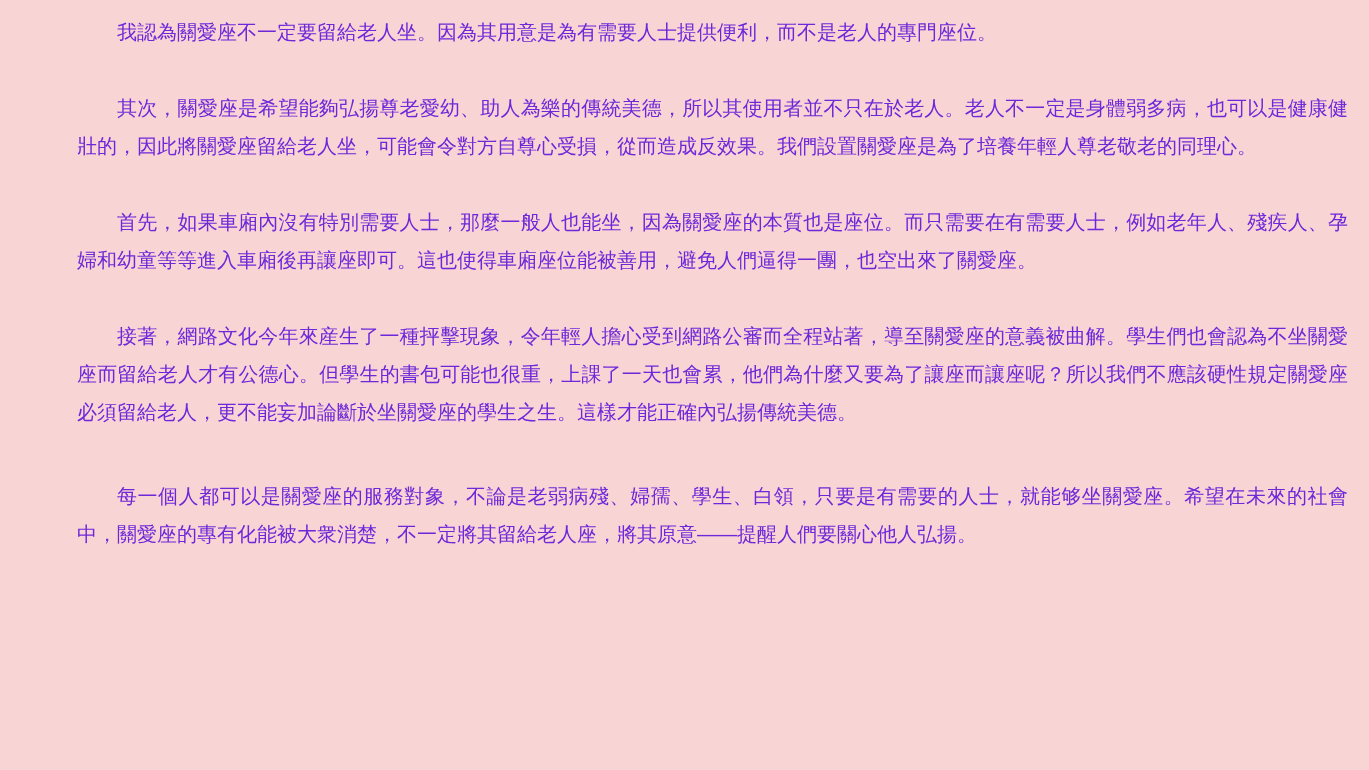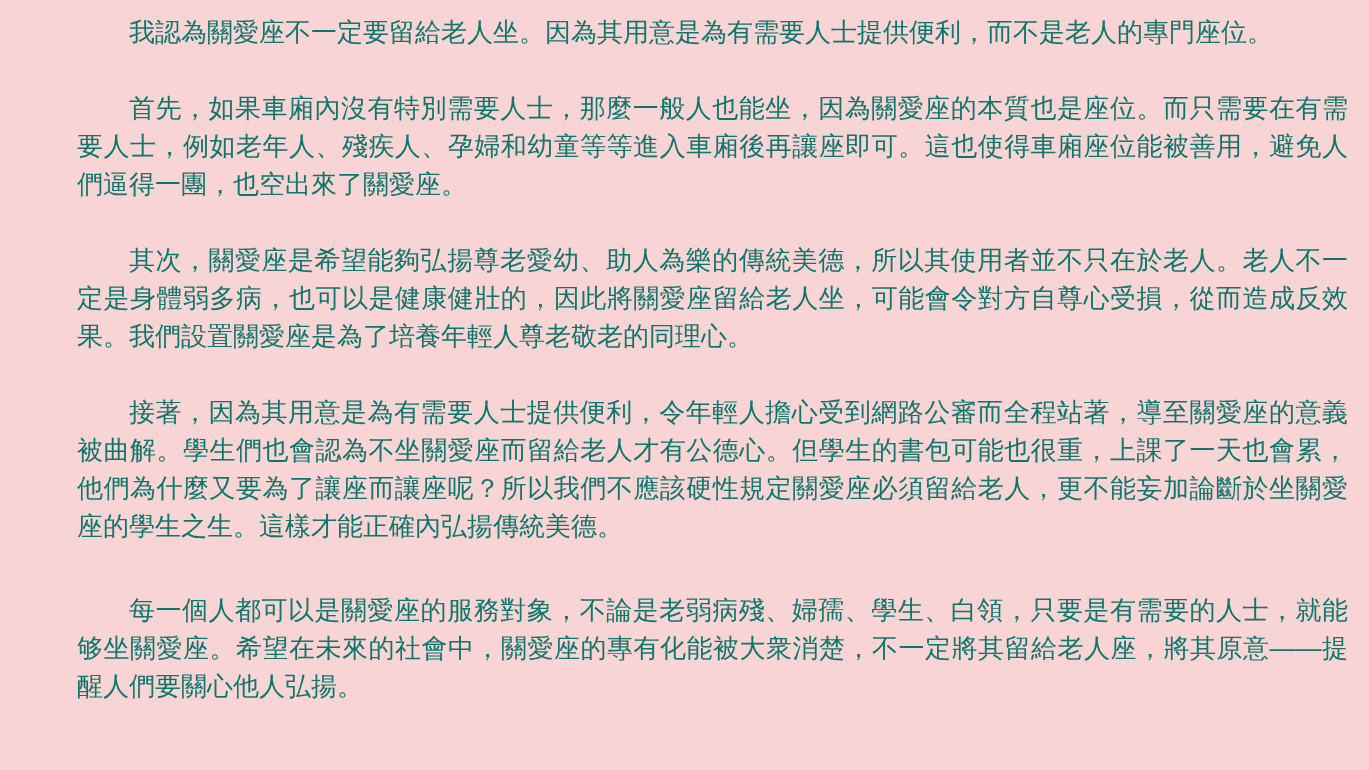--- a/index.html
+++ b/index.html
@@ -11,39 +11,39 @@
   }
   body {
     background: #f9d4d4;
     font-family: "Liberation Sans", "DejaVu Sans", sans-serif;
   }
   .page {
     box-sizing: border-box;
     width: 1369px;
     height: 770px;
     padding: 13px 21px 0 77px;
-    color: #0f766e;
-    font-size: 26px;
+    color: #6d28d9;
+    font-size: 20px;
     line-height: 38px;
     text-align: justify;
     text-justify: inter-ideograph;
     word-break: normal;
     line-break: strict;
   }
   .page p {
     margin: 0 0 38px 0;
     text-indent: 2em;
   }
   .page p:last-child {
     margin-bottom: 0;
     margin-top: 46px;
   }
 </style>
 </head>
 <body>
 
 <main class="page">
   <p>我認為關愛座不一定要留給老人坐。因為其用意是為有需要人士提供便利，而不是老人的專門座位。</p>
+  <p>其次，關愛座是希望能夠弘揚尊老愛幼、助人為樂的傳統美德，所以其使用者並不只在於老人。老人不一定是身體弱多病，也可以是健康健壯的，因此將關愛座留給老人坐，可能會令對方自尊心受損，從而造成反效果。我們設置關愛座是為了培養年輕人尊老敬老的同理心。</p>
   <p>首先，如果車廂內沒有特別需要人士，那麼一般人也能坐，因為關愛座的本質也是座位。而只需要在有需要人士，例如老年人、殘疾人、孕婦和幼童等等進入車廂後再讓座即可。這也使得車廂座位能被善用，避免人們逼得一團，也空出來了關愛座。</p>
-  <p>其次，關愛座是希望能夠弘揚尊老愛幼、助人為樂的傳統美德，所以其使用者並不只在於老人。老人不一定是身體弱多病，也可以是健康健壯的，因此將關愛座留給老人坐，可能會令對方自尊心受損，從而造成反效果。我們設置關愛座是為了培養年輕人尊老敬老的同理心。</p>
-  <p>接著，因為其用意是為有需要人士提供便利，令年輕人擔心受到網路公審而全程站著，導至關愛座的意義被曲解。學生們也會認為不坐關愛座而留給老人才有公德心。但學生的書包可能也很重，上課了一天也會累，他們為什麼又要為了讓座而讓座呢？所以我們不應該硬性規定關愛座必須留給老人，更不能妄加論斷於坐關愛座的學生之生。這樣才能正確內弘揚傳統美德。</p>
+  <p>接著，網路文化今年來産生了一種抨擊現象，令年輕人擔心受到網路公審而全程站著，導至關愛座的意義被曲解。學生們也會認為不坐關愛座而留給老人才有公德心。但學生的書包可能也很重，上課了一天也會累，他們為什麼又要為了讓座而讓座呢？所以我們不應該硬性規定關愛座必須留給老人，更不能妄加論斷於坐關愛座的學生之生。這樣才能正確內弘揚傳統美德。</p>
   <p>每一個人都可以是關愛座的服務對象，不論是老弱病殘、婦孺、學生、白領，只要是有需要的人士，就能够坐關愛座。希望在未來的社會中，關愛座的專有化能被大衆消楚，不一定將其留給老人座，將其原意——提醒人們要關心他人弘揚。</p>
 </main>
 
 </body></html>

